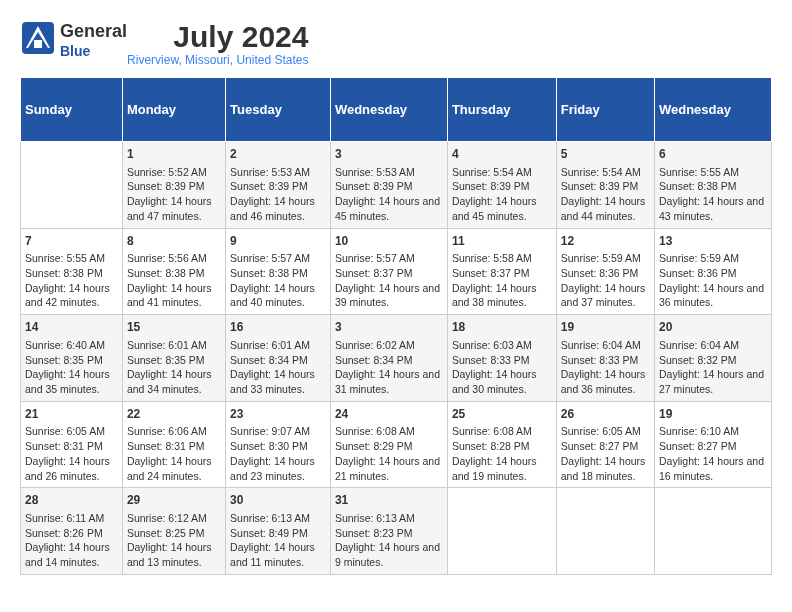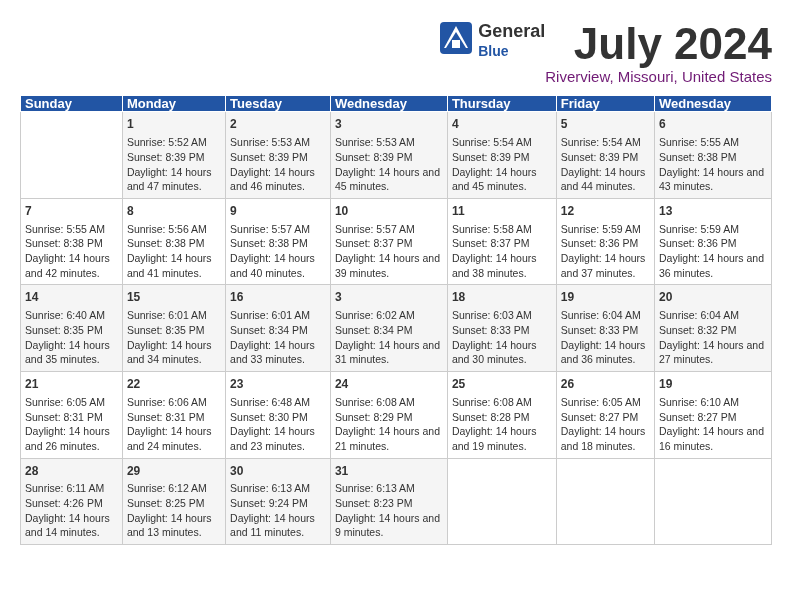--- a/index.html
+++ b/index.html
@@ -5,21 +5,21 @@
     * { box-sizing: border-box; margin: 0; padding: 0; }
     body {
       font-family: Arial, sans-serif;
       background: #fff;
       width: 792px;
       min-height: 612px;
       padding: 20px;
     }
     .header-area {
       display: flex;
-      justify-content: flex-end;
+      justify-content: flex-start;
       align-items: flex-start;
       margin-bottom: 10px;
     }
     .logo {
       display: flex;
       align-items: center;
       gap: 4px;
     }
     .logo-text-general {
       font-size: 18px;
@@ -28,38 +28,38 @@
     }
     .logo-text-blue {
       font-size: 14px;
       font-weight: bold;
       color: #2255a4;
     }
     .title-area {
       text-align: right;
     }
     .main-title {
-      font-size: 44px;
+      font-size: 30px;
       font-weight: bold;
       color: #333;
       line-height: 1.1;
     }
     .subtitle {
-      font-size: 15px;
-      color: #701a75;
+      font-size: 12px;
+      color: #3b82f6;
     }
     table {
       width: 100%;
       border-collapse: collapse;
       font-size: 11px;
     }
     thead tr th {
       background-color: #2255a4;
       color: #fff;
-      padding: 0 4px;
+      padding: 24px 4px;
       text-align: left;
       font-size: 13px;
       font-weight: bold;
       border: 1px solid #fff;
     }
     tbody tr td {
       vertical-align: top;
       padding: 4px 4px;
       border: 1px solid #ccc;
       min-height: 70px;
@@ -256,21 +256,21 @@
           <div>Daylight: 14 hours and 26 minutes.</div>
         </td>
         <td>
           <div class="day-number">22</div>
           <div>Sunrise: 6:06 AM</div>
           <div>Sunset: 8:31 PM</div>
           <div>Daylight: 14 hours and 24 minutes.</div>
         </td>
         <td>
           <div class="day-number">23</div>
-          <div>Sunrise: 6:48 AM</div>
+          <div>Sunrise: 9:07 AM</div>
           <div>Sunset: 8:30 PM</div>
           <div>Daylight: 14 hours and 23 minutes.</div>
         </td>
         <td>
           <div class="day-number">24</div>
           <div>Sunrise: 6:08 AM</div>
           <div>Sunset: 8:29 PM</div>
           <div>Daylight: 14 hours and 21 minutes.</div>
         </td>
         <td>
@@ -289,33 +289,33 @@
           <div class="day-number">19</div>
           <div>Sunrise: 6:10 AM</div>
           <div>Sunset: 8:27 PM</div>
           <div>Daylight: 14 hours and 16 minutes.</div>
         </td>
       </tr>
       <tr>
         <td>
           <div class="day-number">28</div>
           <div>Sunrise: 6:11 AM</div>
-          <div>Sunset: 4:26 PM</div>
+          <div>Sunset: 8:26 PM</div>
           <div>Daylight: 14 hours and 14 minutes.</div>
         </td>
         <td>
           <div class="day-number">29</div>
           <div>Sunrise: 6:12 AM</div>
           <div>Sunset: 8:25 PM</div>
           <div>Daylight: 14 hours and 13 minutes.</div>
         </td>
         <td>
           <div class="day-number">30</div>
           <div>Sunrise: 6:13 AM</div>
-          <div>Sunset: 9:24 PM</div>
+          <div>Sunset: 8:49 PM</div>
           <div>Daylight: 14 hours and 11 minutes.</div>
         </td>
         <td>
           <div class="day-number">31</div>
           <div>Sunrise: 6:13 AM</div>
           <div>Sunset: 8:23 PM</div>
           <div>Daylight: 14 hours and 9 minutes.</div>
         </td>
         <td class="empty-cell"></td>
         <td class="empty-cell"></td>

